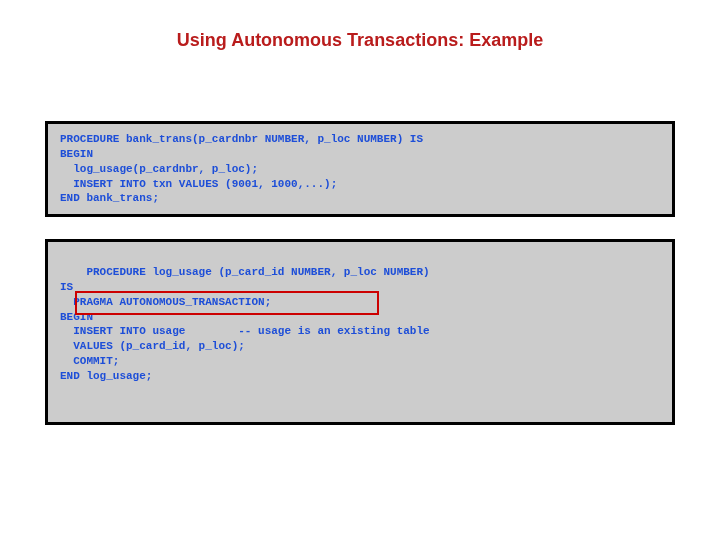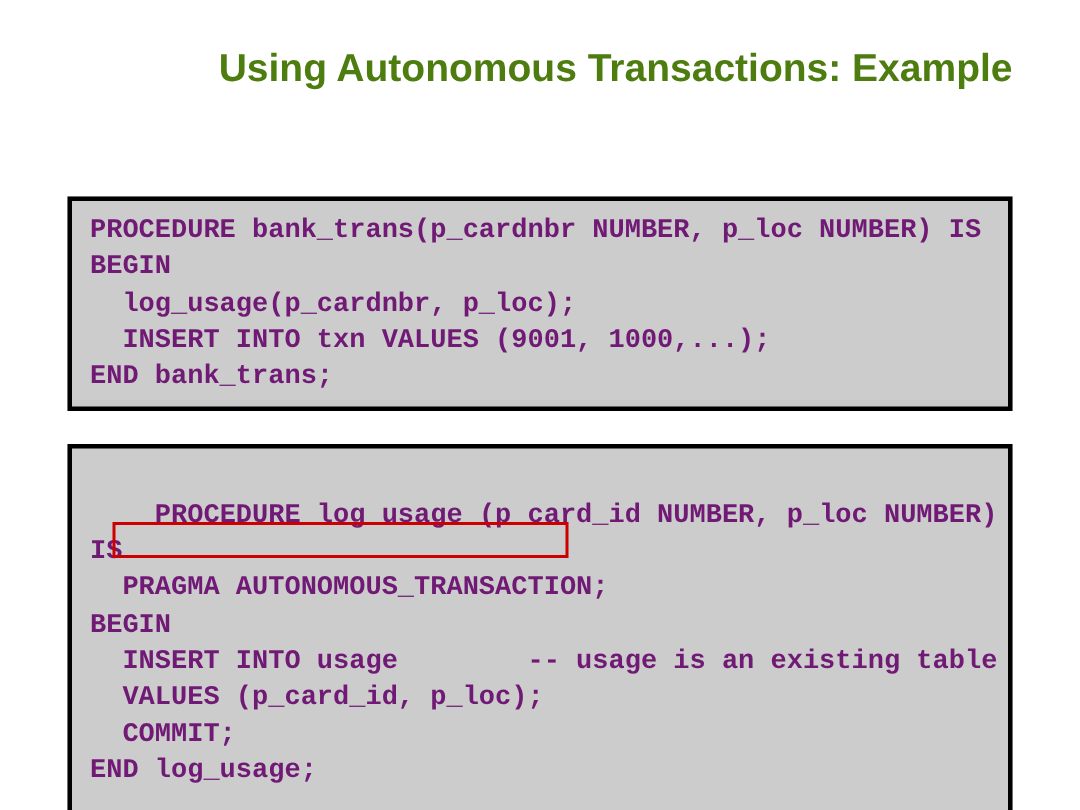--- a/index.html
+++ b/index.html
@@ -12,38 +12,38 @@
     box-sizing: border-box;
   }
   .slide {
     width: 720px;
     height: 540px;
     position: relative;
     box-sizing: border-box;
     padding: 30px 45px 0 45px;
   }
   .title {
-    text-align: right;
-    font-size: 26px;
+    text-align: center;
+    font-size: 18px;
     font-weight: bold;
-    color: #4d7c0f;
+    color: #b91c1c;
     margin: 0 0 70px 0;
   }
   .code-box {
     background: #cccccc;
     border: 3px solid #000;
     padding: 8px 12px;
     margin: 0 0 22px 0;
     font-family: "Courier New", Courier, monospace;
-    font-size: 18px;
+    font-size: 11px;
     font-weight: bold;
     line-height: 1.35;
     white-space: pre;
     position: relative;
-    color: #701a75;
+    color: #1d4ed8;
   }
   .highlight-box {
     position: absolute;
     border: 2px solid #cc0000;
     pointer-events: none;
   }
 </style>
 </head>
 <body>
 

